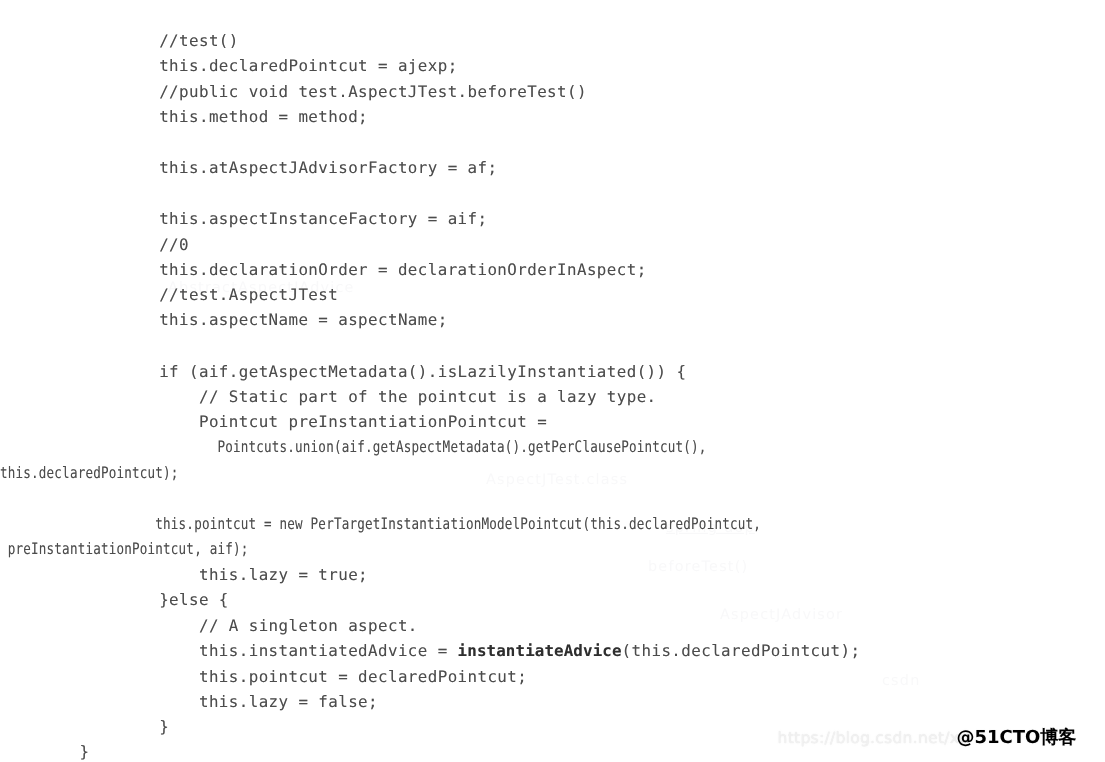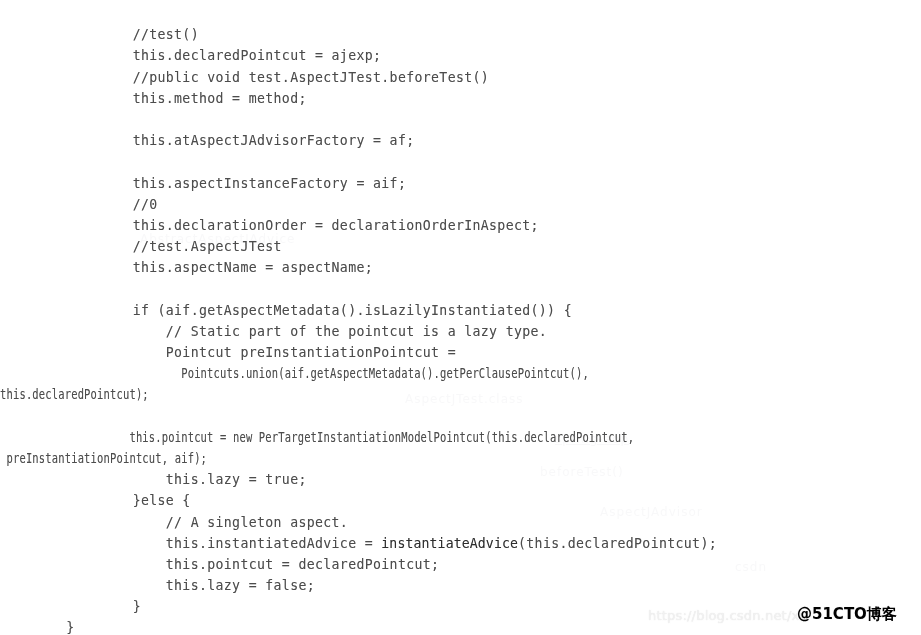--- a/index.html
+++ b/index.html
@@ -42,21 +42,21 @@
     color: transparent;
   }
   
   .ln.narrow {
     font-size: 13.2px;
     transform: scaleX(0.795);
     transform-origin: left center;
     letter-spacing: 0.2px;
   }
   b.kwbold {
-    font-weight: 400;
+    font-weight: 700;
     color: #2e2e2e;
     letter-spacing: 0.1px;
   }
 
   
   .ghost {
     position: absolute;
     color: rgba(120,130,150,0.055);
     font-family: "DejaVu Sans", "Liberation Sans", sans-serif;
     font-size: 12px;

